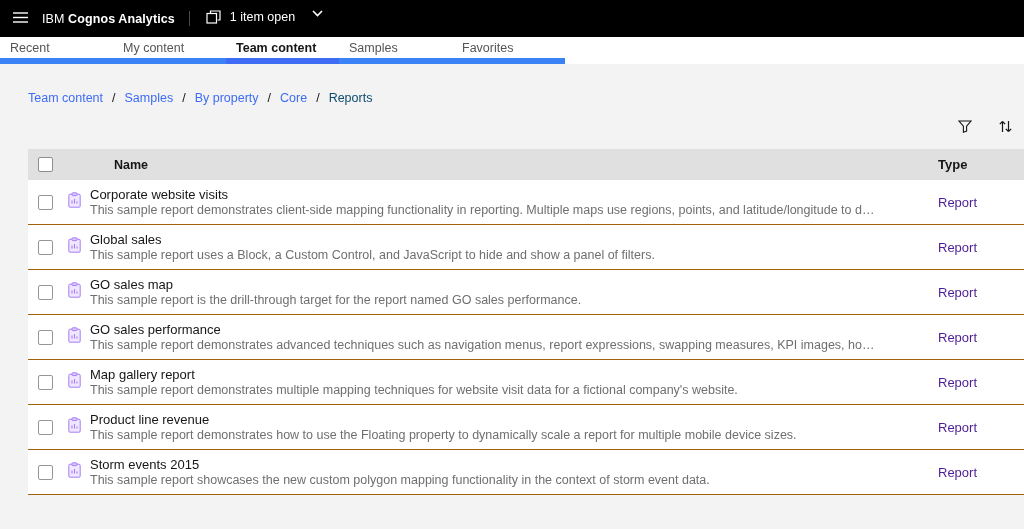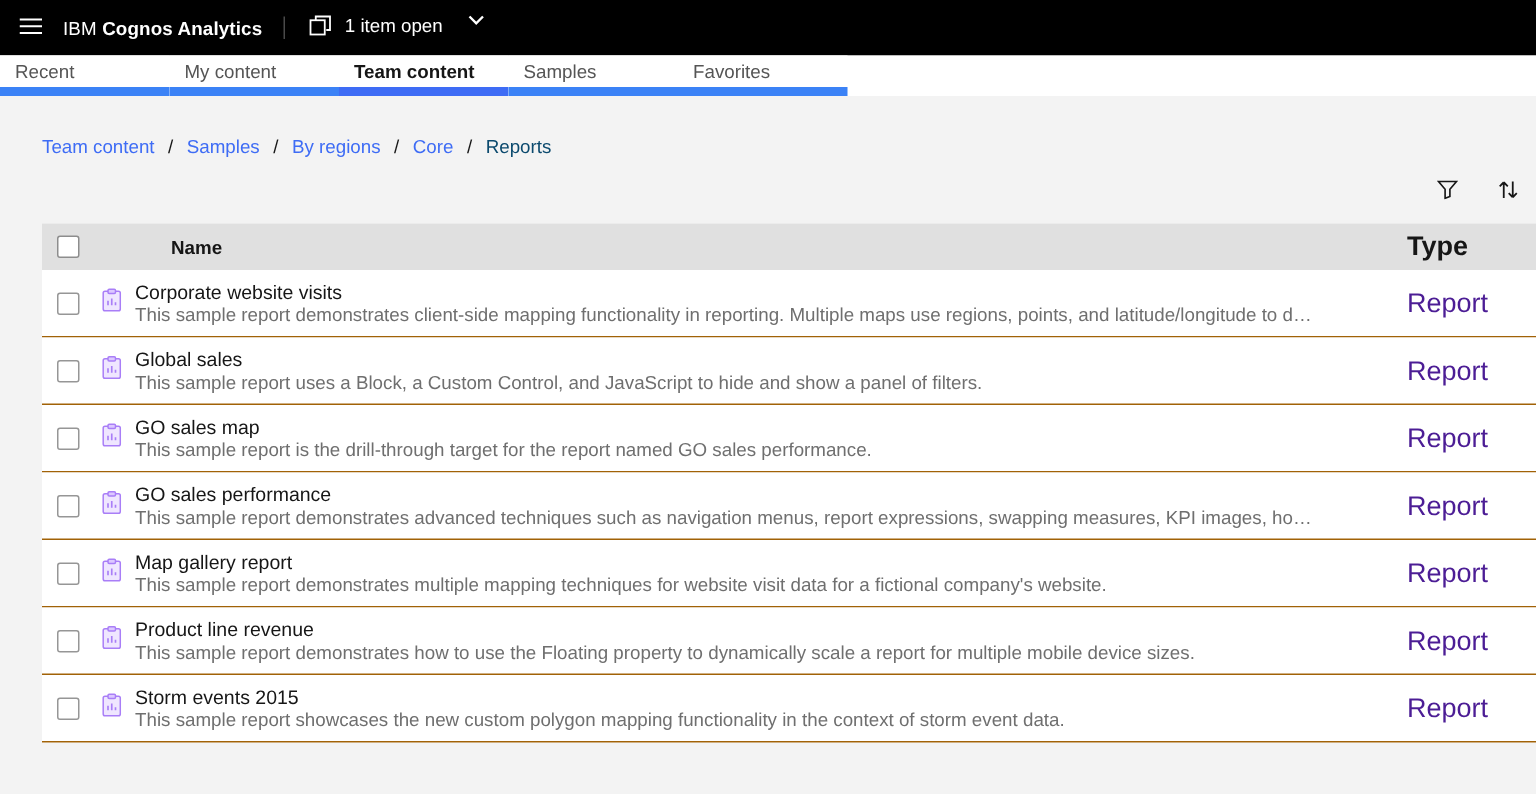--- a/index.html
+++ b/index.html
@@ -42,21 +42,21 @@
   .t-row  { display:flex; align-items:center; height:45px; background:#fff; border-bottom:1px solid #a16207; cursor:pointer; }
   .cell-check { width:40px; display:flex; justify-content:flex-start; padding-left:10px; }
   .checkbox { width:15px; height:15px; border:1px solid #969696; border-radius:2px; background:#fff; cursor:pointer; }
   .t-head .checkbox { border-color:#8d8d8d; }
   .cell-icon { width:22px; display:flex; align-items:center; }
   .cell-name { flex:1; min-width:0; padding-right:14px; }
   .t-head .cell-name { padding-left:0; }
   .head-name-label { margin-left:0;padding-left:46px; }
   .row-title { font-size:13px; color:#161616; line-height:16px; white-space:nowrap; overflow:hidden; }
   .row-desc  { font-size:12.5px; color:#6f6f6f; line-height:15px; white-space:nowrap; overflow:hidden; text-overflow:ellipsis; }
-  .cell-type { width:86px; font-size:18px; color:#161616; flex-shrink:0;margin-left:48px; }
+  .cell-type { width:86px; font-size:13px; color:#161616; flex-shrink:0;margin-left:48px; }
   .t-row .cell-type { color:#4c1d95; }
 </style>
 </head>
 <body>
 
 <div class="screen">
 
   <header class="topbar">
     <button class="hamburger-btn">
       <span>
@@ -98,21 +98,21 @@
     <button class="tab">Favorites</button>
   </nav>
 
   <main>
 
     <nav class="breadcrumb">
       <a class="crumb">Team content</a>
       <span class="crumb-sep">/</span>
       <a class="crumb">Samples</a>
       <span class="crumb-sep">/</span>
-      <a class="crumb">By regions</a>
+      <a class="crumb">By property</a>
       <span class="crumb-sep">/</span>
       <a class="crumb">Core</a>
       <span class="crumb-sep">/</span>
       <span class="crumb current">Reports</span>
     </nav>
 
     <div class="list-toolbar">
       <button class="icon-btn">
         <span>
           <svg width="14" height="13" viewBox="0 0 14 13" fill="none" stroke="#161616" stroke-width="1.1">

